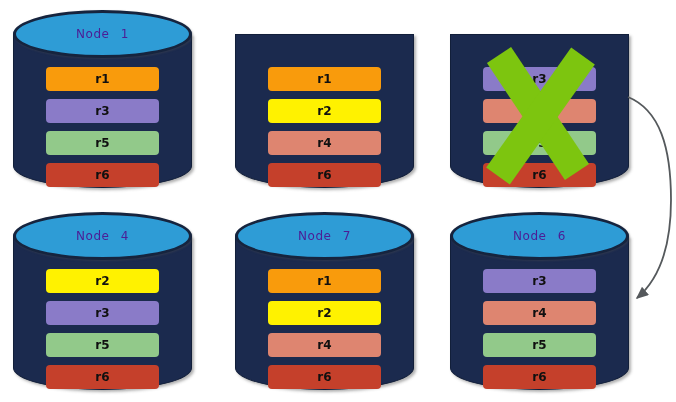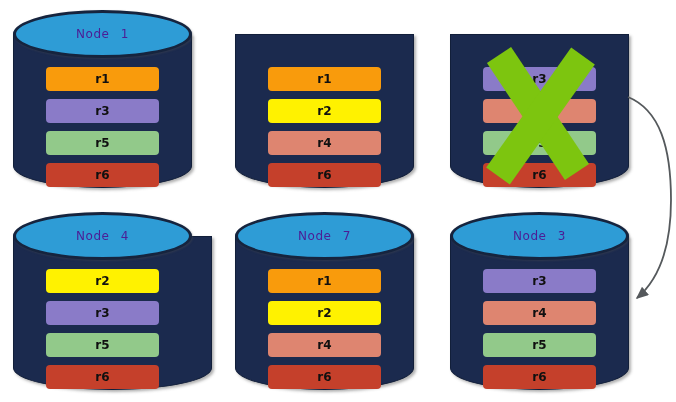--- a/index.html
+++ b/index.html
@@ -2,21 +2,21 @@
 <html><head>
 <meta charset="utf-8">
 <style>
   html,body{margin:0;padding:0;background:#ffffff;}
   .stage{
     position:relative;width:676px;height:402px;background:#ffffff;overflow:hidden;
     font-family:"DejaVu Sans","Liberation Sans",sans-serif;
   }
   .node{position:absolute;width:179px;height:178px;}
   .p1{left:13px;top:10px;}  .p2{left:235px;top:10px;}  .p3{left:450px;top:10px;}
-  .p4{left:13px;top:212px;padding-left:20px;} .p5{left:235px;top:212px;} .p6{left:450px;top:212px;}
+  .p4{left:13px;top:212px;} .p5{left:235px;top:212px;} .p6{left:450px;top:212px;}
   .cyl-body{
     position:absolute;left:0;right:0;top:24px;bottom:0;
     border-radius:0 0 50% 50% / 0 0 22px 22px;
     border:1px solid #121f3a;box-sizing:border-box;
     box-shadow:2px 2px 3px rgba(80,80,80,0.45);
   }
   .cyl-top{
     position:absolute;left:0;top:0;width:179px;height:48px;
     border-radius:50%;border:3px solid #16243e;box-sizing:border-box;
     display:flex;align-items:center;justify-content:center;z-index:2;
@@ -128,21 +128,21 @@
         </div>
       <div class="bar" style="background: rgb(197, 64, 43);">
           <span>r6</span>
         </div>
     </div>
   </div>
 
   <div class="node p6">
     <div class="cyl-body" style="background: rgb(27, 42, 78);"></div>
     <div class="cyl-top" style="background: rgb(46, 156, 214);">
-      <span class="node-title">Node 3</span>
+      <span class="node-title">Node 6</span>
     </div>
     <div class="bars">
       <div class="bar" style="background: rgb(138, 123, 200);">
           <span>r3</span>
         </div>
       <div class="bar" style="background: rgb(222, 133, 112);">
           <span>r4</span>
         </div>
       <div class="bar" style="background: rgb(146, 201, 138);">
           <span>r5</span>

